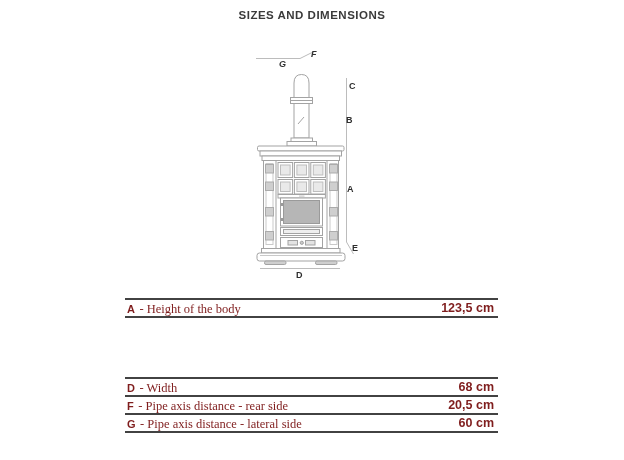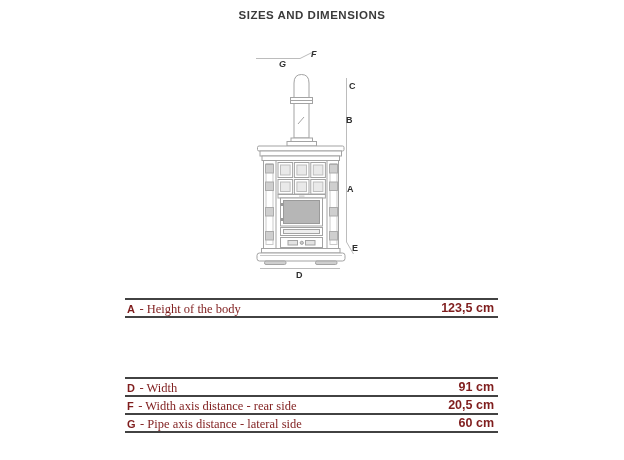--- a/index.html
+++ b/index.html
@@ -120,23 +120,23 @@
 <div class="dim-table" id="t1">
   <div class="row">
     <span class="cell-l"><span class="letter">A</span> <span class="lbl">- Height of the body</span></span>
     <span class="val">123,5 cm</span>
   </div>
 </div>
 
 <div class="dim-table" id="t2">
   <div class="row">
     <span class="cell-l"><span class="letter">D</span> <span class="lbl">- Width</span></span>
-    <span class="val">91 cm</span>
+    <span class="val">68 cm</span>
   </div>
   <div class="row">
-    <span class="cell-l"><span class="letter">F</span> <span class="lbl">- Width axis distance - rear side</span></span>
+    <span class="cell-l"><span class="letter">F</span> <span class="lbl">- Pipe axis distance - rear side</span></span>
     <span class="val">20,5 cm</span>
   </div>
   <div class="row">
     <span class="cell-l"><span class="letter">G</span> <span class="lbl">- Pipe axis distance - lateral side</span></span>
     <span class="val">60 cm</span>
   </div>
 </div>
 
 </body></html>

